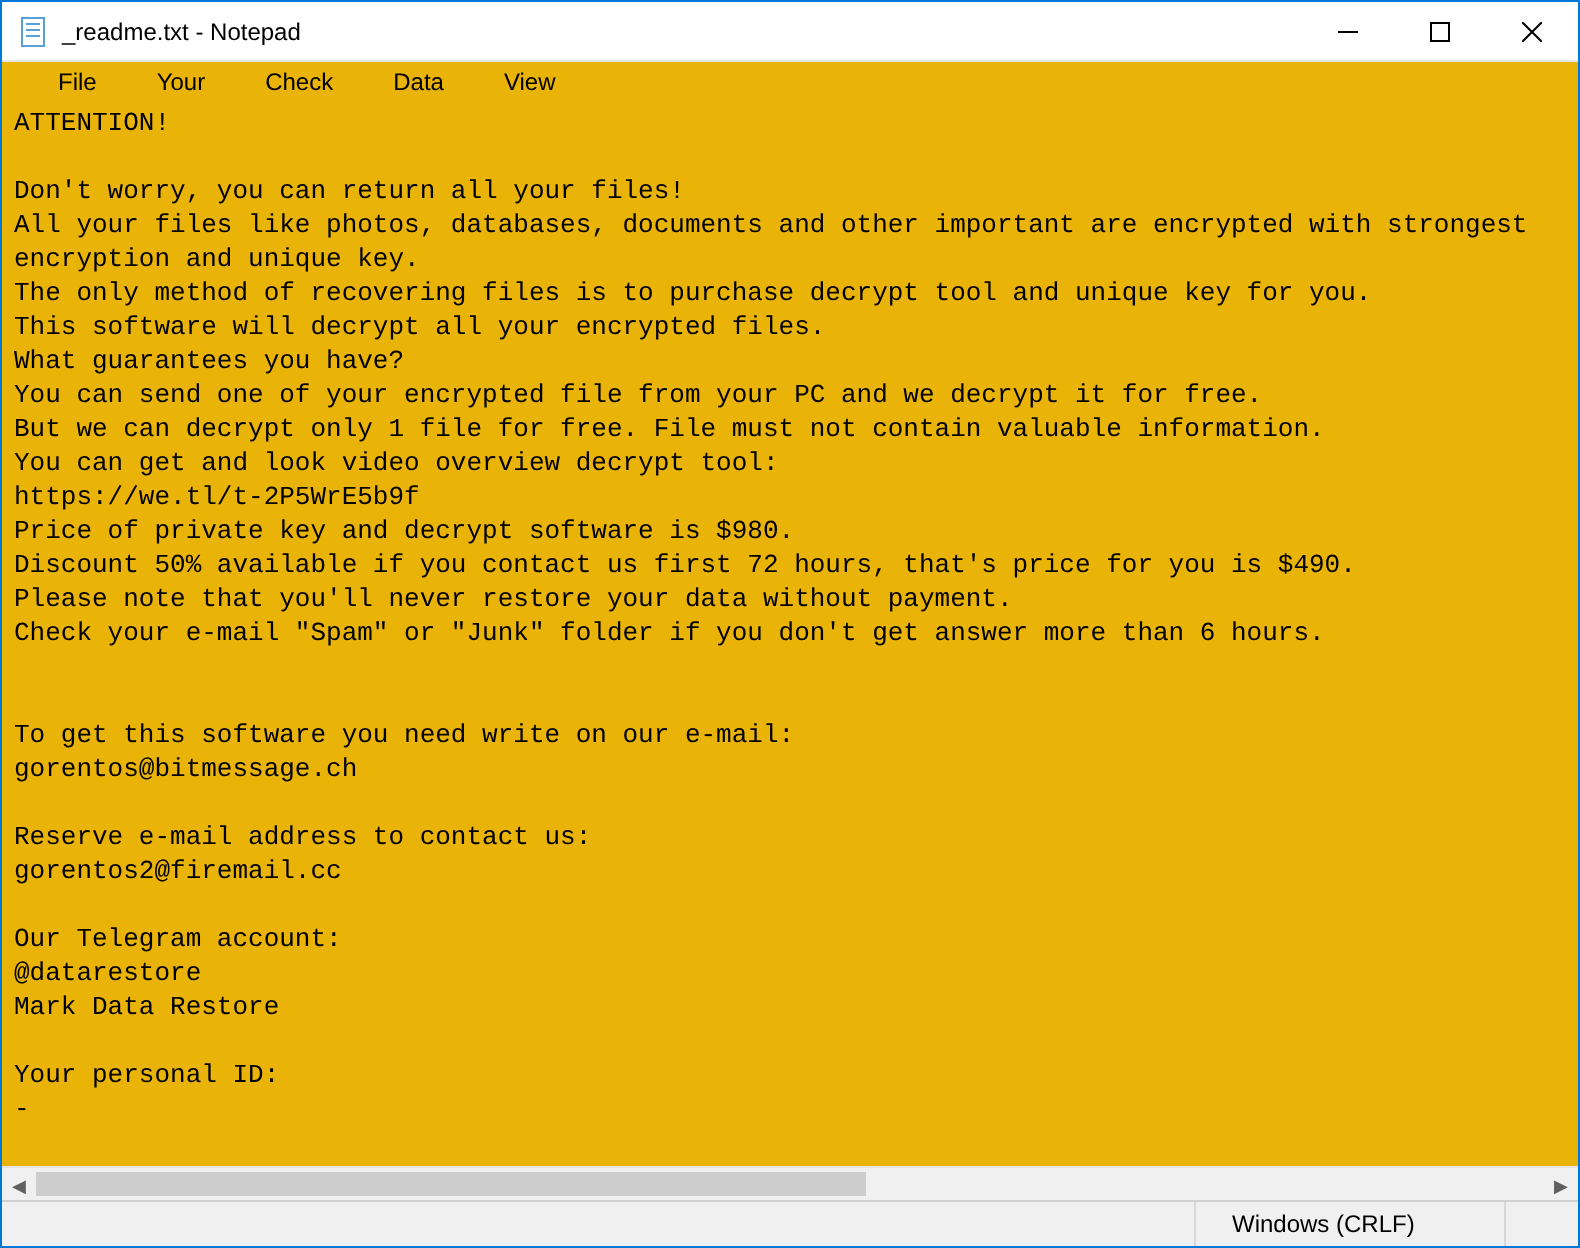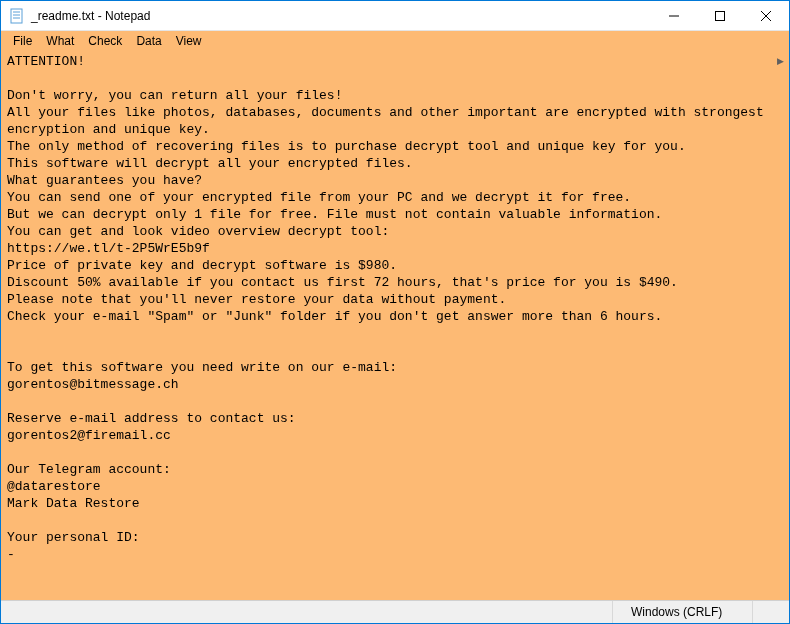--- a/index.html
+++ b/index.html
@@ -6,21 +6,21 @@
     body {
       font-family: "Segoe UI", Tahoma, sans-serif;
       background: #f0f0f0;
       width: 790px;
       height: 624px;
       overflow: hidden;
     }
     .window {
       width: 790px;
       height: 624px;
-      background: #fdba74;
+      background: #eab308;
       border: 1px solid #0078d7;
       display: flex;
       flex-direction: column;
     }
     .titlebar {
       height: 30px;
       background: #fff;
       display: flex;
       align-items: center;
       padding: 0 0 0 8px;
@@ -52,26 +52,27 @@
       height: 20px;
       display: flex;
       align-items: center;
       padding: 0 6px;
       gap: 2px;
       font-size: 12px;
     }
     .menu-item {
       padding: 1px 6px;
       cursor: pointer;
+      margin-left: 16px;
     }
     .editor-wrap {
       flex: 1;
       overflow: hidden;
       display: flex;
-      flex-direction: row;
+      flex-direction: column;
     }
     .editor {
       flex: 1;
       font-family: Consolas, "Courier New", monospace;
       font-size: 13px;
       line-height: 17px;
       white-space: pre-wrap;
       padding: 2px 6px;
       overflow: hidden;
       color: #000;
@@ -124,20 +125,21 @@
       font-size: 12px;
       color: #000;
     }
     .status-cell {
       padding: 0 18px;
       border-left: 1px solid #d8d8d8;
       height: 100%;
       display: flex;
       align-items: center;
       min-width: 80px;
+      margin-left: 15px;
     }
     .status-cell.wide { min-width: 140px; }
     .status-cell.pos { min-width: 120px; }
     .status-cell.zoom { min-width: 90px; }
     .status-cell.empty { min-width: 30px; border-left: 1px solid #d8d8d8; }
   </style>
 </head>
 <body>
 
 <div class="window">
@@ -166,21 +168,21 @@
         <svg width="10" height="10" viewBox="0 0 10 10">
             <line x1="0" y1="0" x2="10" y2="10" stroke="#000" stroke-width="1"></line>
             <line x1="10" y1="0" x2="0" y2="10" stroke="#000" stroke-width="1"></line>
           </svg>
       </div>
     </div>
   </div>
 
   <div class="menubar">
     <span class="menu-item">File</span>
-    <span class="menu-item">What</span>
+    <span class="menu-item">Your</span>
     <span class="menu-item">Check</span>
     <span class="menu-item">Data</span>
     <span class="menu-item">View</span>
   </div>
 
   <div class="editor-wrap">
     <div class="editor">ATTENTION!
 
 Don't worry, you can return all your files!
 All your files like photos, databases, documents and other important are encrypted with strongest encryption and unique key.

